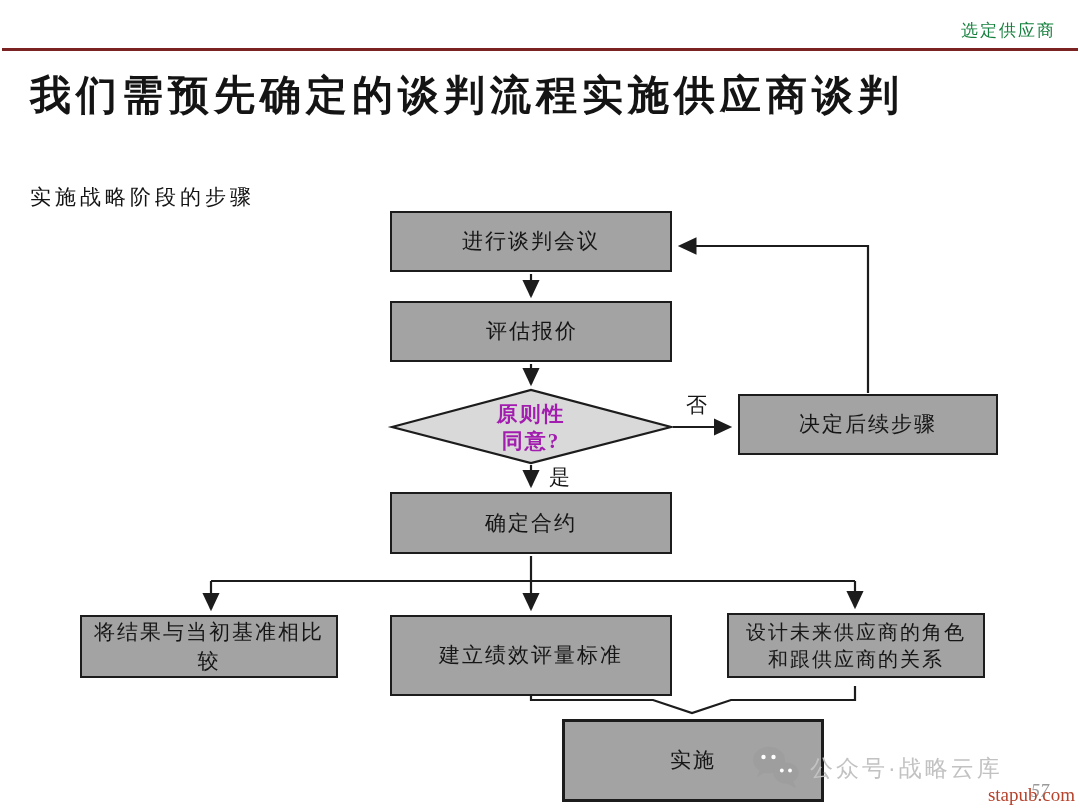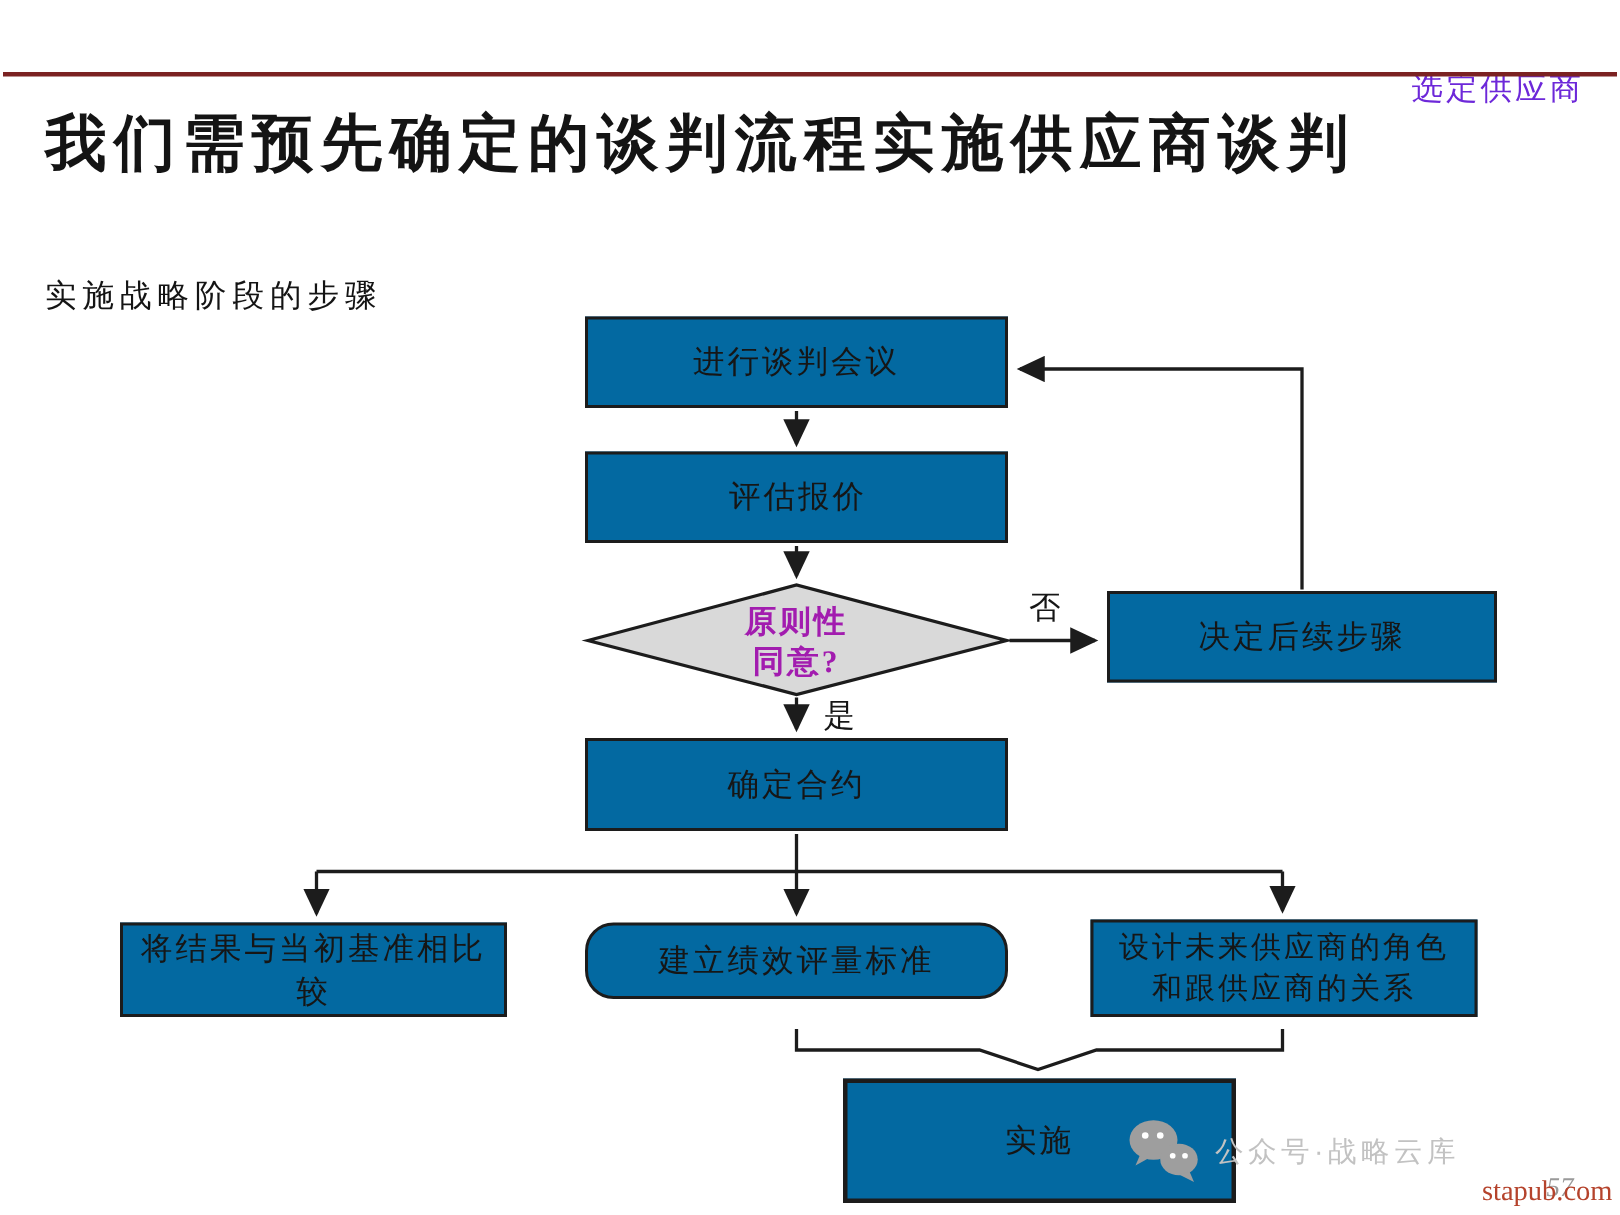--- a/index.html
+++ b/index.html
@@ -7,39 +7,39 @@
     position:relative;
     width:1080px;height:810px;
     background:#ffffff;
     overflow:hidden;
     font-family:"Liberation Serif","DejaVu Serif",serif;
     color:#111;
   }
   
   .corner-label{
     position:absolute;top:19px;right:24px;
-    font-size:21px;color:#6d28d9;letter-spacing:2px;margin-top:26px;
+    font-size:17px;color:#15803d;letter-spacing:2px;
   }
   .top-rule{
     position:absolute;left:2px;top:48px;width:1076px;height:3px;
     background:#7b2222;
   }
   .page-title{
     position:absolute;left:30px;top:68px;width:900px;
     font-size:41px;font-weight:700;letter-spacing:5px;color:#141414;
   }
   .subtitle{
     position:absolute;left:30px;top:183px;
     font-size:21px;letter-spacing:4px;color:#141414;
   }
   
   .flow-svg{position:absolute;left:0;top:0;width:1080px;height:810px;}
   .node{
     position:absolute;box-sizing:border-box;
-    background:#0369a1;border:2px solid #1c1c1c;
+    background:#a3a3a3;border:2px solid #1c1c1c;
     display:flex;align-items:center;justify-content:center;
     text-align:center;font-size:21px;letter-spacing:2px;color:#161616;
     padding:2px 10px;line-height:1.35;
   }
   .node.thick{border-width:3px;}
   .diamond-text{
     position:absolute;left:431px;top:398px;width:200px;height:60px;
     display:flex;flex-direction:column;align-items:center;justify-content:center;
     font-size:21px;letter-spacing:2px;color:#a21caf;line-height:1.3;
     text-align:center;
@@ -49,21 +49,21 @@
     position:absolute;font-size:21px;color:#161616;
   }
   .edge-label.no{left:686px;top:391px;}
   .edge-label.yes{left:549px;top:463px;}
   
   .watermark{
     position:absolute;left:752px;top:746px;
     display:flex;align-items:center;gap:8px;
   }
   .watermark .wm-text{
-    font-size:19px;color:#c2c2c2;letter-spacing:3px;
+    font-size:23px;color:#c2c2c2;letter-spacing:3px;
     font-family:"Liberation Sans","DejaVu Sans",sans-serif;
   }
   .page-number{
     position:absolute;left:1031px;top:781px;
     font-size:18px;color:#9a9a9a;z-index:1;font-style:italic;
   }
   .site-link{
     position:absolute;right:5px;top:784px;
     font-size:19px;color:#b5432c;z-index:2;
   }
@@ -125,21 +125,21 @@
   </div>
 
   <div class="node" style="left:390px;top:492px;width:282px;height:62px;">
     <span>确定合约</span>
   </div>
 
   <div class="node" style="left:80px;top:615px;width:258px;height:63px;">
     <span>将结果与当初基准相比较</span>
   </div>
 
-  <div class="node" style="left:390px;top:615px;width:282px;height:51px;border-radius:19px;">
+  <div class="node" style="left:390px;top:615px;width:282px;height:81px;">
     <span>建立绩效评量标准</span>
   </div>
 
   <div class="node" style="left:727px;top:613px;width:258px;height:65px;font-size:20px;">
     <span>设计未来供应商的角色和跟供应商的关系</span>
   </div>
 
   <div class="node thick" style="left:562px;top:719px;width:262px;height:83px;">
     <span>实施</span>
   </div>

